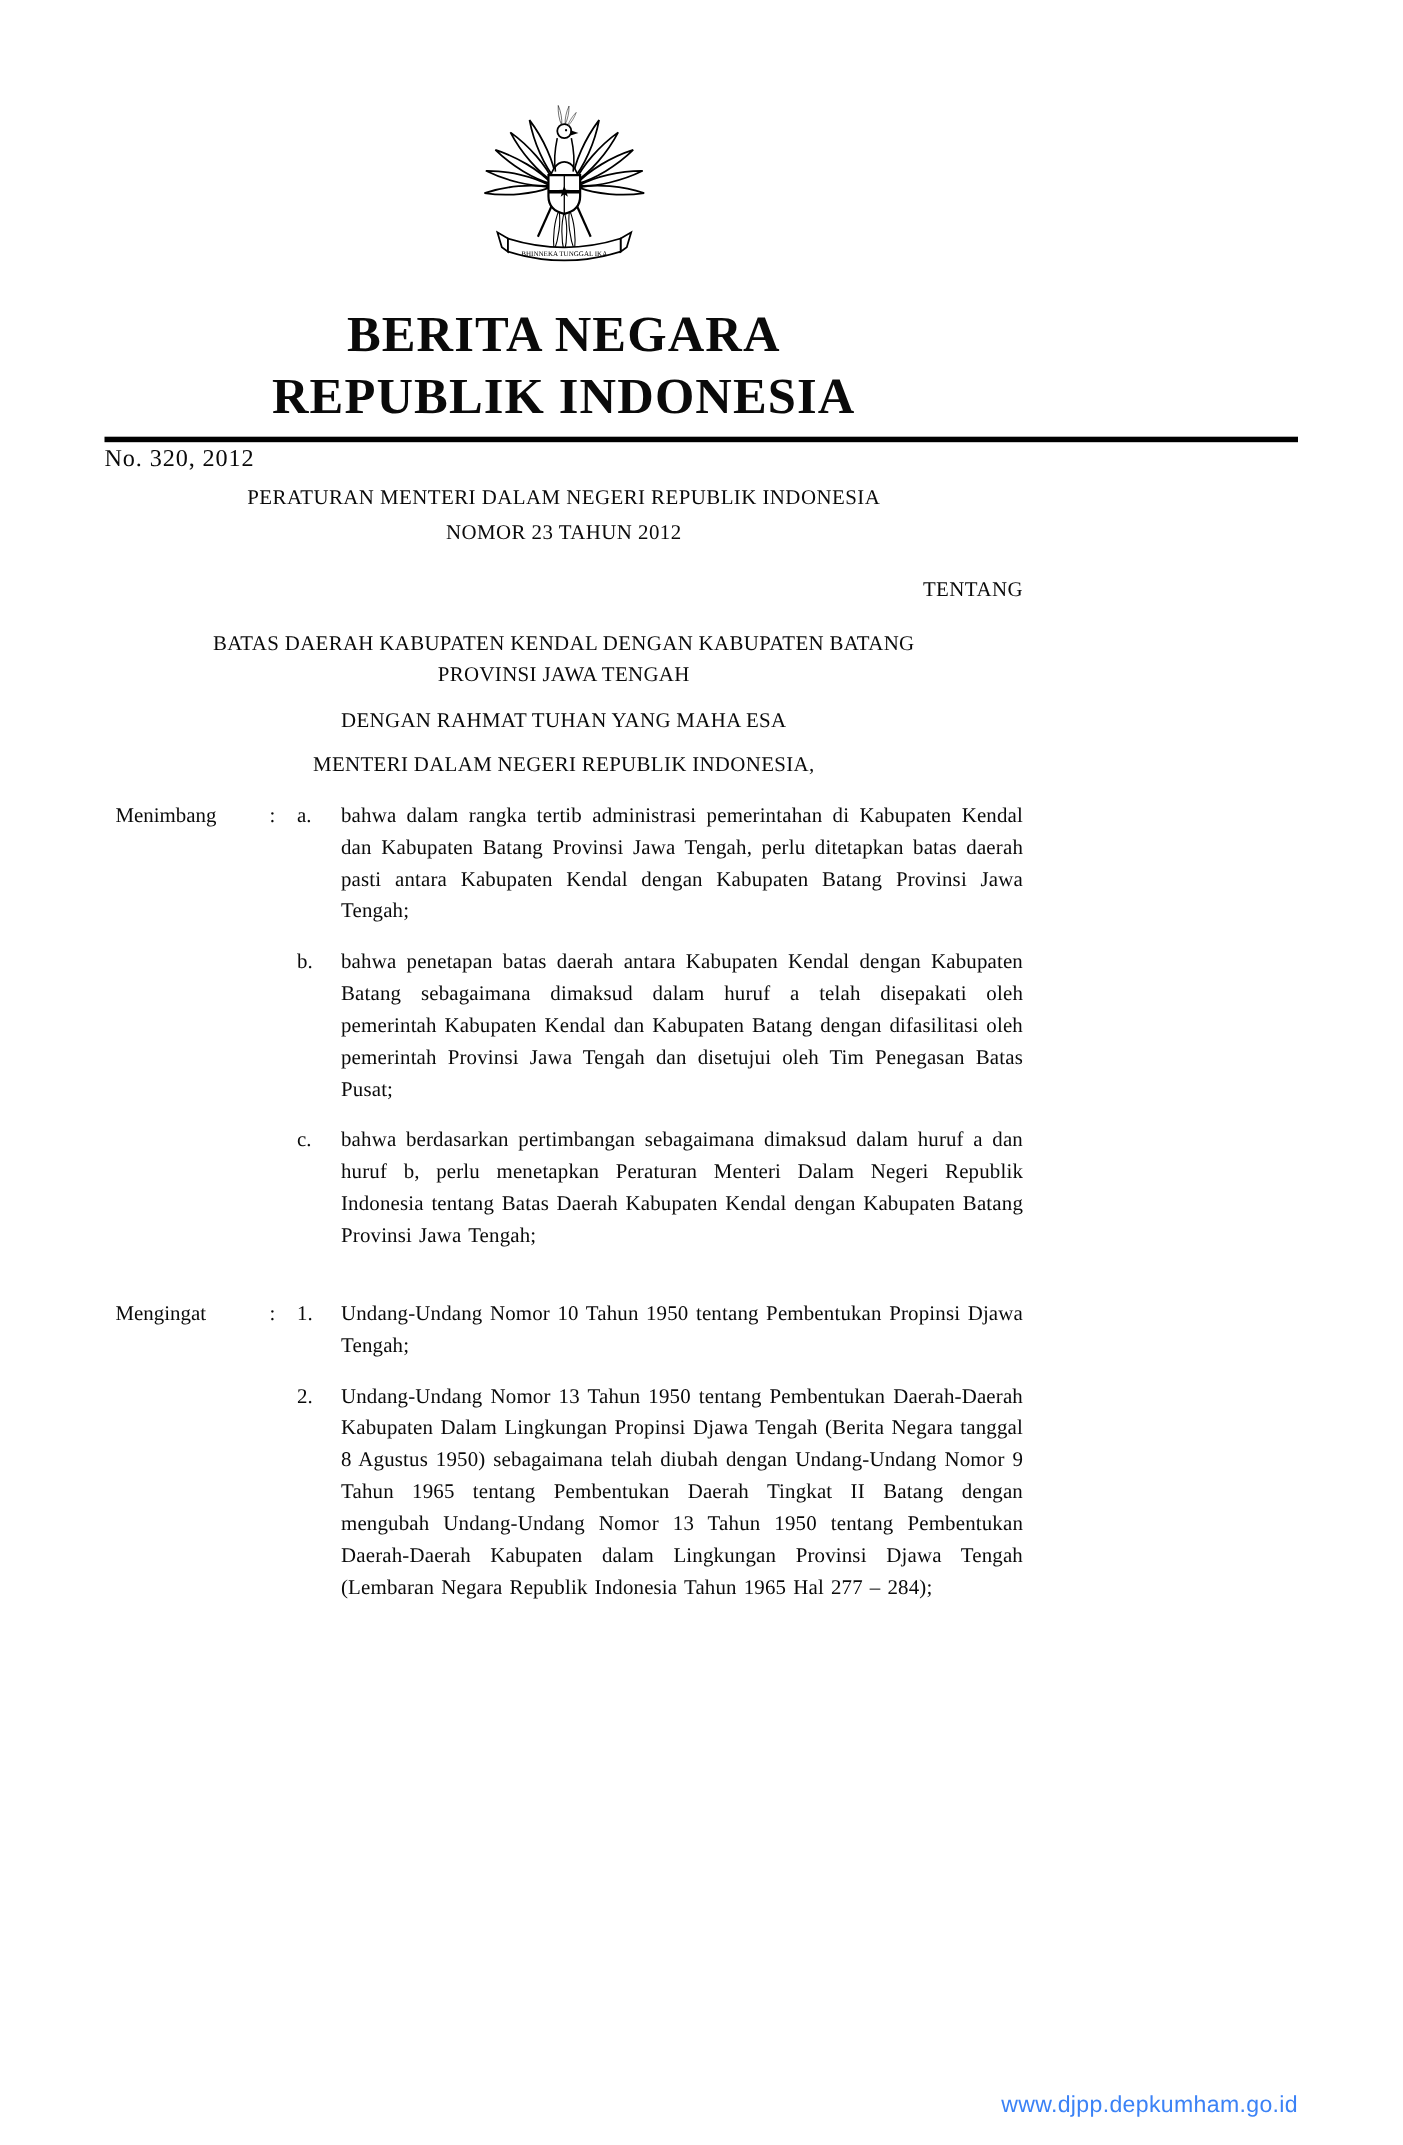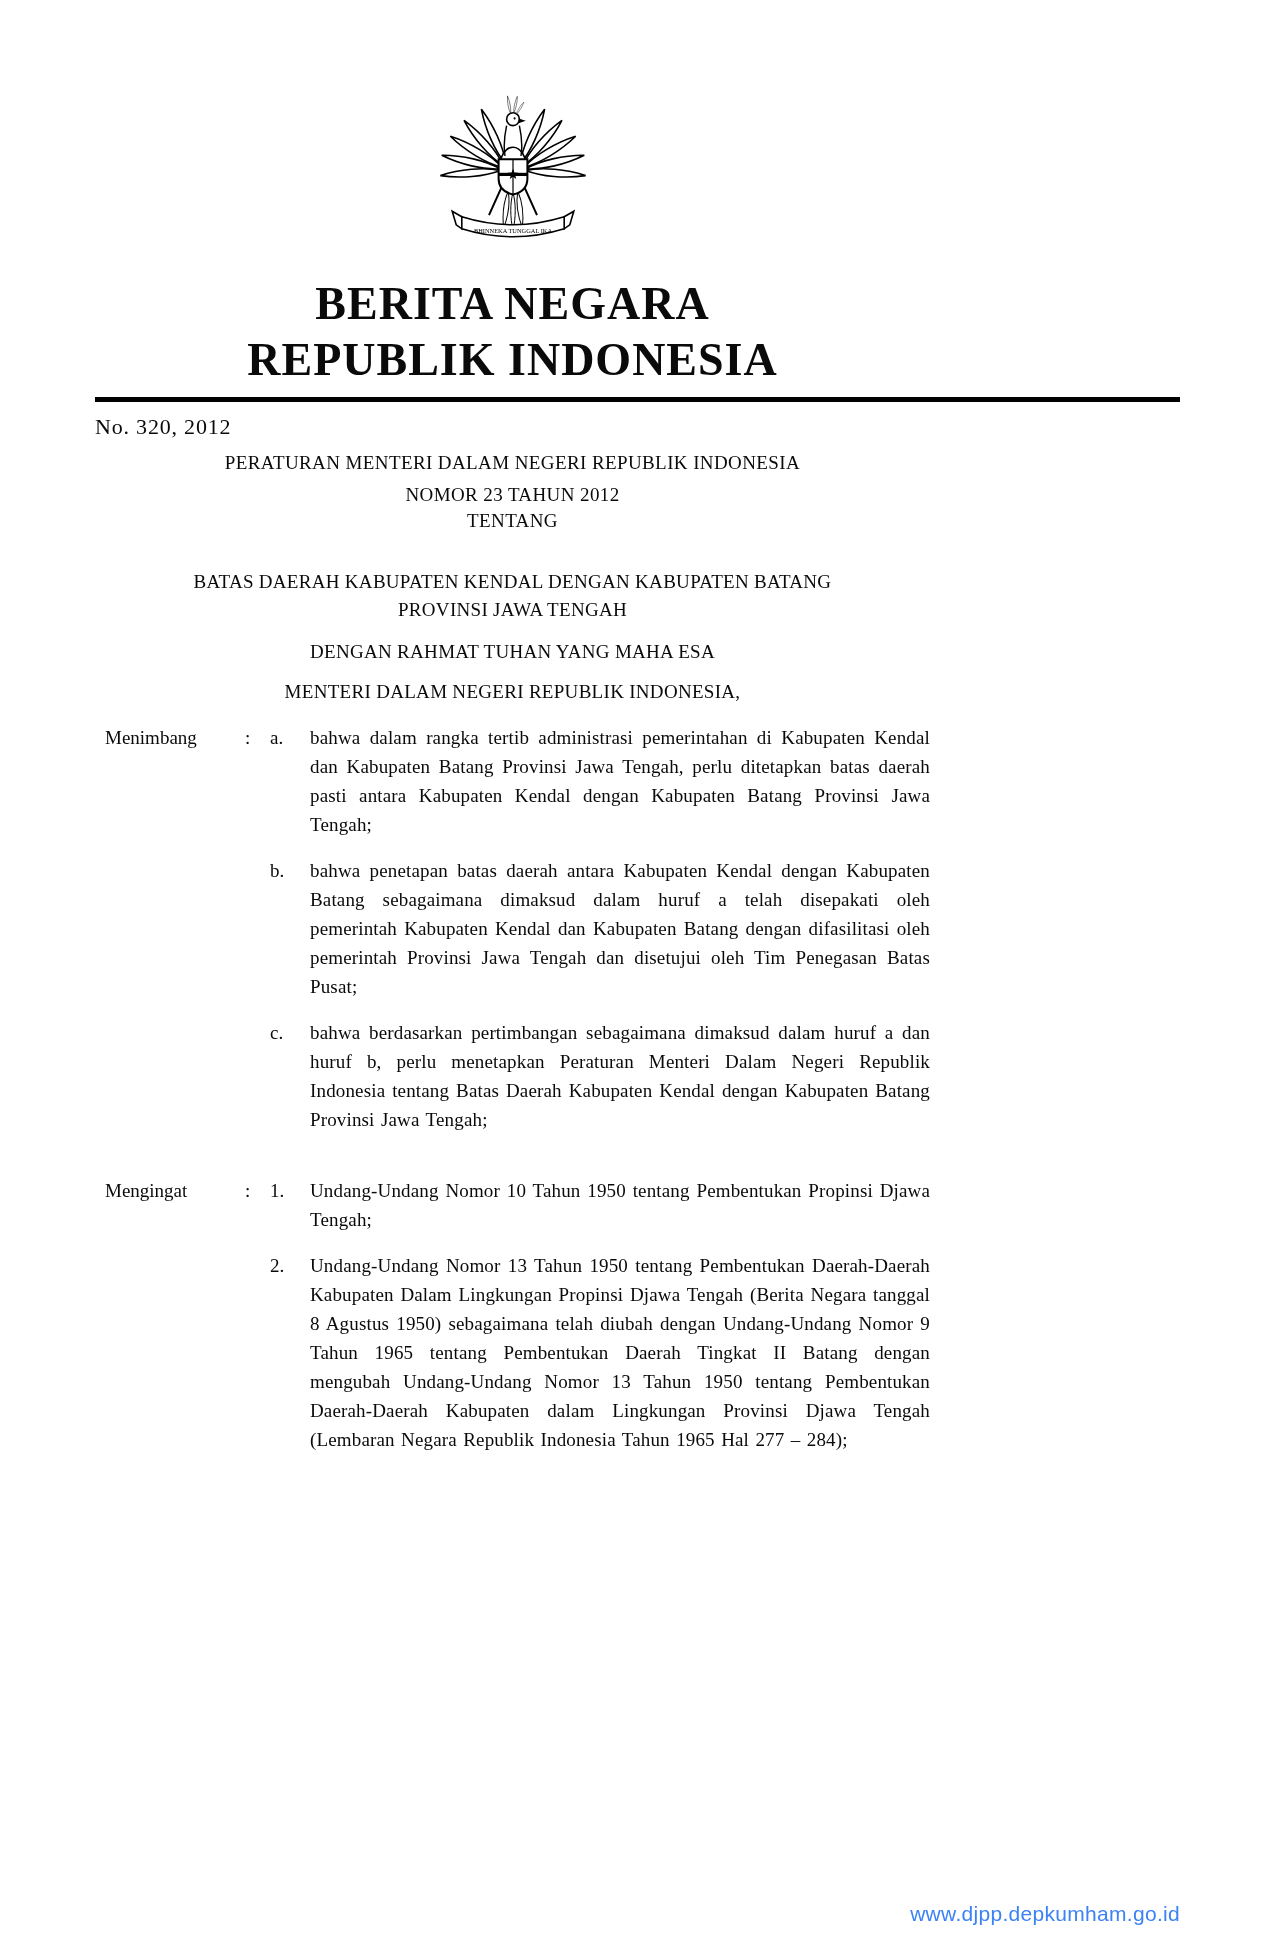--- a/index.html
+++ b/index.html
@@ -18,27 +18,27 @@
     margin-top: 24px;
     text-align: center;
     font-weight: bold;
     font-size: 46px;
     line-height: 56px;
     letter-spacing: 1px;
   }
 
   .rule { width: 1085px; height: 5px; background: #000; margin-top: 9px; }
 
-  .gazette { margin-top: 12px; font-size: 22px; letter-spacing: 0.8px; }
+  .gazette { margin-top: 2px; font-size: 22px; letter-spacing: 0.8px; }
 
   .c { text-align: center; }
   .reg1 { margin-top: 8px; font-size: 19px; letter-spacing: 0.4px; line-height: 30px; }
   .reg2 { margin-top: 2px;  font-size: 19px; letter-spacing: 0.4px; line-height: 30px; }
-  .tentang { font-size: 19px; letter-spacing: 0.4px; }
-  .subject { margin-top: 36px; font-size: 19px; line-height: 28px; letter-spacing: 0.3px; text-align: center; }
+  .tentang { margin-top: 26px; font-size: 19px; letter-spacing: 0.4px; text-align: right; }
+  .subject { margin-top: 24px; font-size: 19px; line-height: 28px; letter-spacing: 0.3px; text-align: center; }
   .invocation { margin-top: 17px; font-size: 19px; letter-spacing: 0.3px; }
   .issuer { margin-top: 18px; font-size: 19px; letter-spacing: 0.3px; }
 
   .clauses { margin-top: 20px; }
   .clause {
     display: grid;
     grid-template-columns: 150px 25px 40px 1fr;
     font-size: 19px;
     line-height: 29px;
     margin-bottom: 17px;

